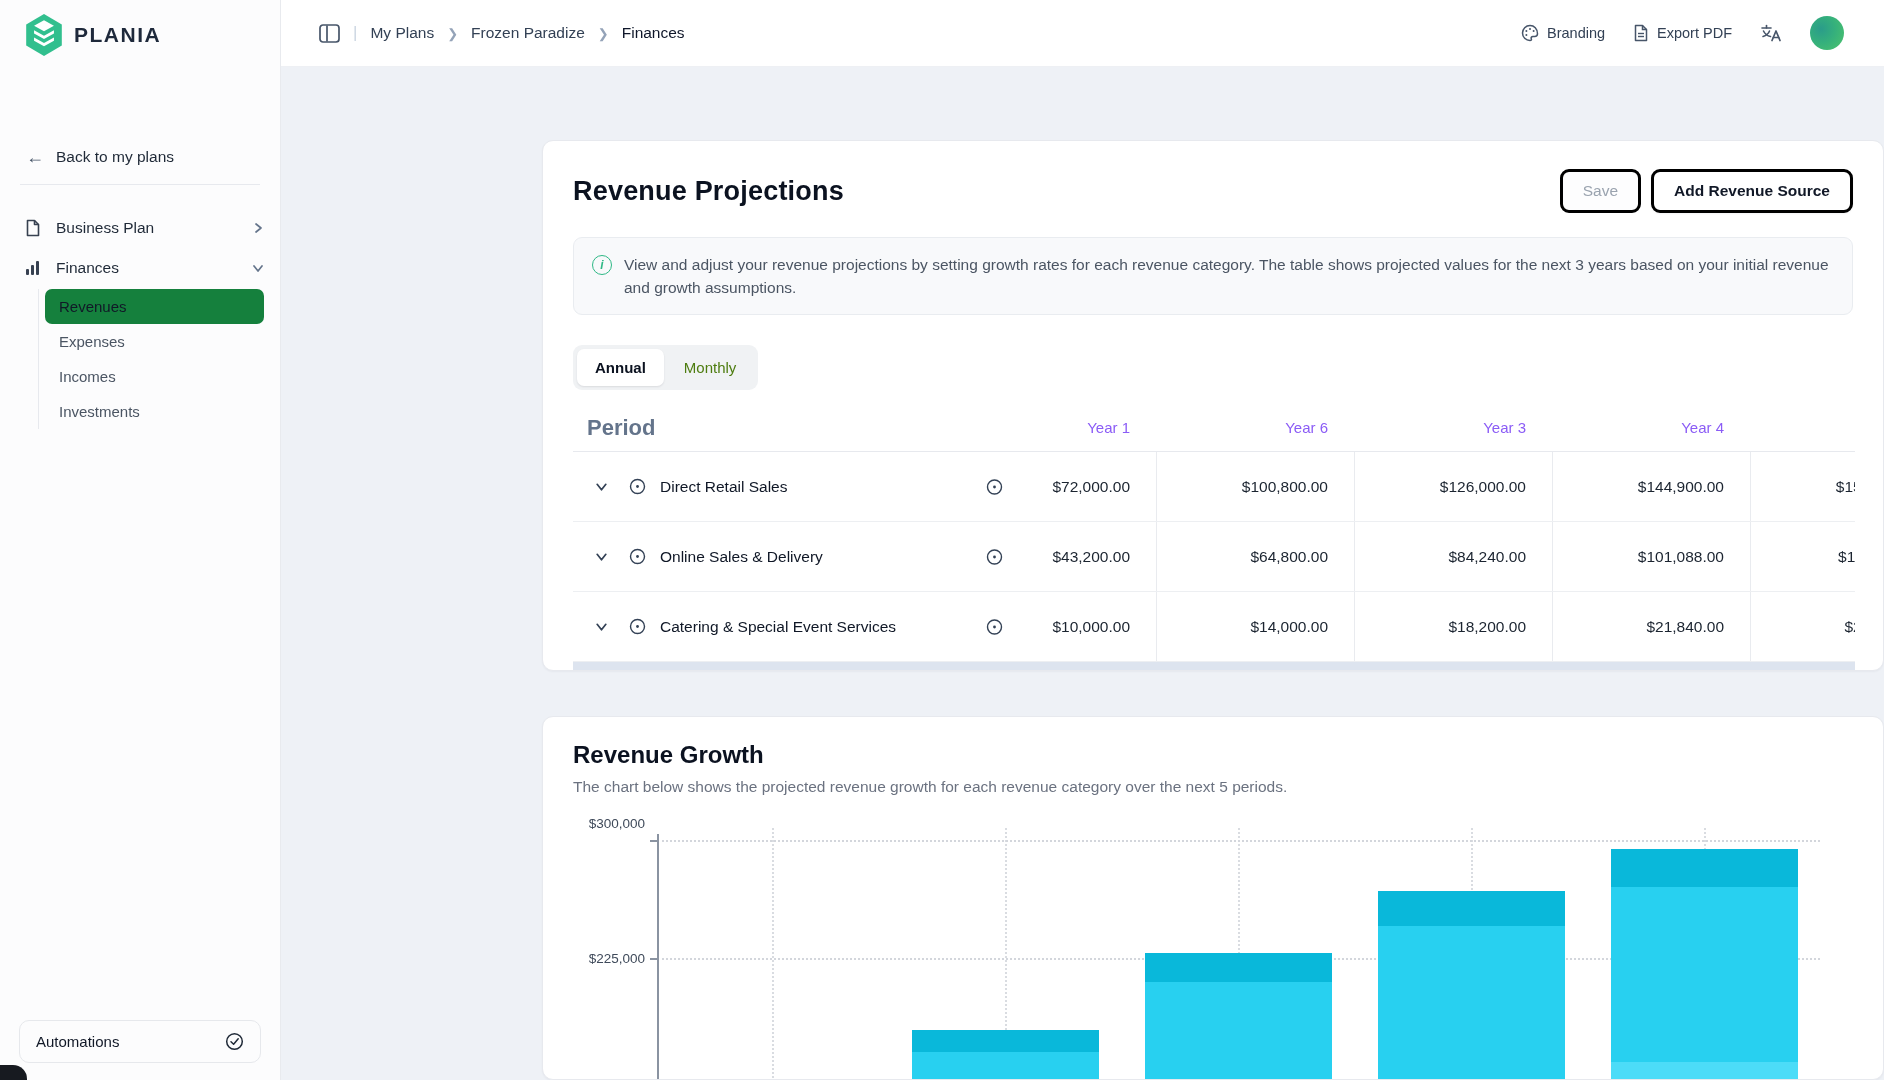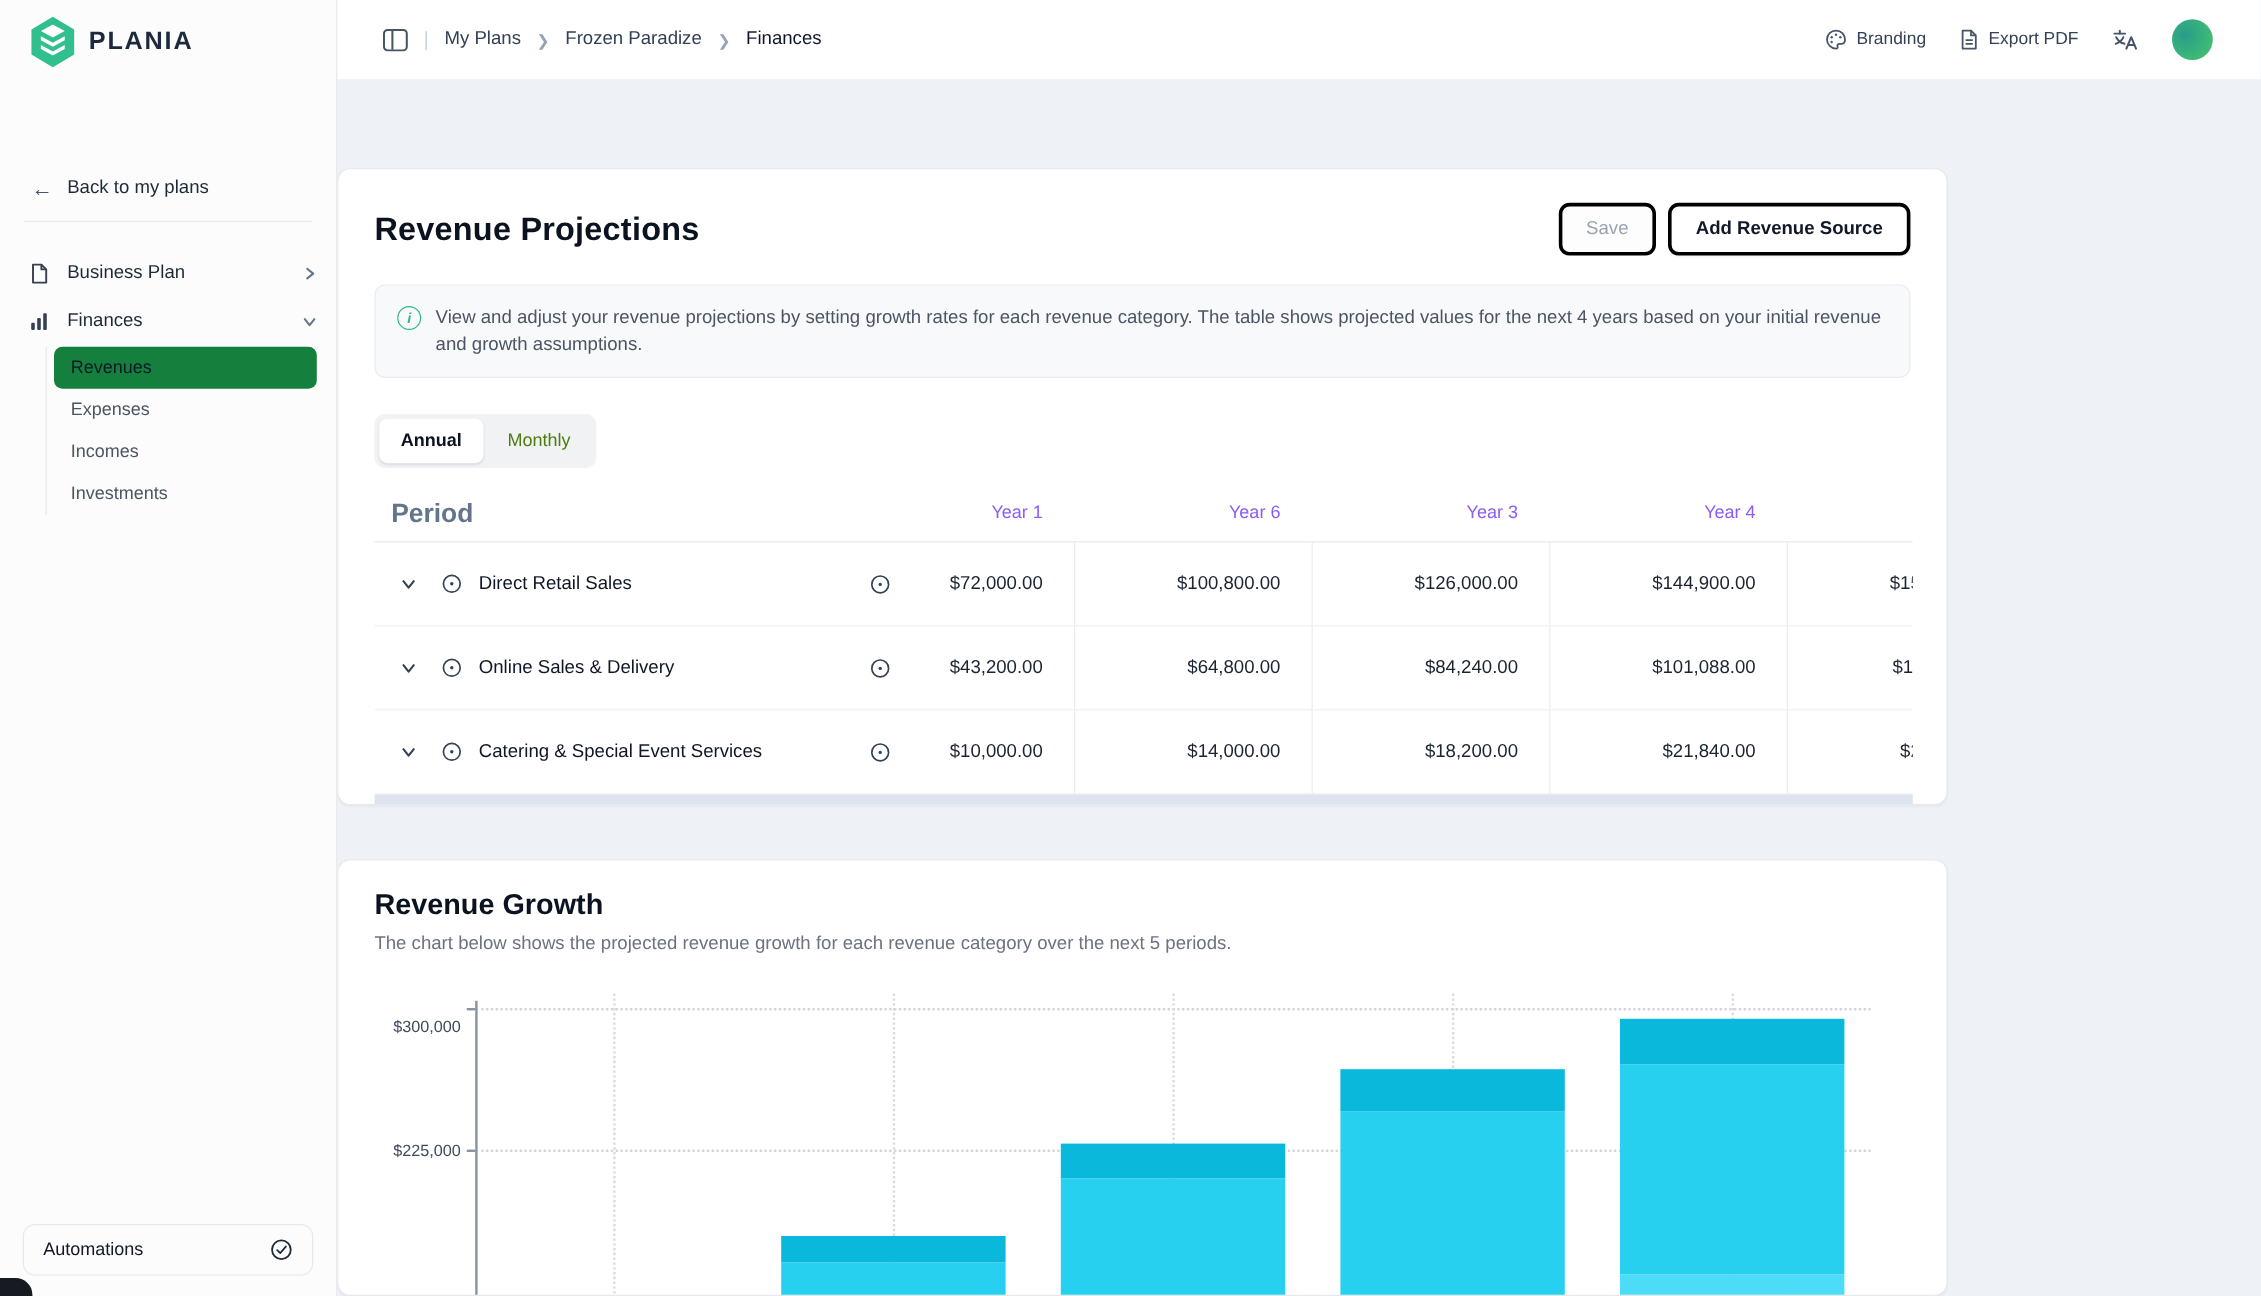--- a/index.html
+++ b/index.html
@@ -41,21 +41,21 @@
   .crumb.current { color: #0f172a; }
   .crumb-sep { color: #94a3b8; font-size: 13px; }
   .vbar { color: #cbd5e1; font-size: 17px; }
   .topbar-right { margin-left: auto; display: flex; align-items: center; gap: 28px; }
   .top-action { display: flex; align-items: center; gap: 8px; font-size: 14.5px; color: #334155;
                 cursor: pointer; }
   .avatar { width: 34px; height: 34px; border-radius: 50%;
             background: radial-gradient(circle at 32% 38%, #2a9c8a 0%, #35b07c 45%, #4ec46b 100%); }
 
   .content { flex: 1; overflow: hidden; padding: 73px 0 0 0; display: flex; flex-direction: column;
-             align-items: flex-start; background: #eef1f6; }
+             align-items: flex-end; background: #eef1f6; }
   .card { width: 1342px; background: #ffffff; border: 1px solid #e7e9ee; border-radius: 11px;
           box-shadow: 0 1px 2px rgba(16,24,40,.04); }
   .card1 { height: 615px; padding: 28px 30px; overflow: hidden; }
   .card2 { margin-top: 45px; height: 420px; padding: 24px 30px; overflow: hidden; }
 
   .card1-head { display: flex; align-items: center; }
   .page-title { font-size: 27px; font-weight: 700; color: #0b1220; letter-spacing: .2px; }
   .head-actions { margin-left: auto; display: flex; gap: 10px; }
   .btn { height: 44px; padding: 0 20px; border-radius: 9px; border: 3px solid #000000;
          font-family: "Liberation Sans", sans-serif; font-size: 15.5px; display: flex;
@@ -248,21 +248,21 @@
         <div class="card1-head">
           <h1 class="page-title">Revenue Projections</h1>
           <div class="head-actions">
             <button class="btn btn-save">Save</button>
             <button class="btn btn-add">Add Revenue Source</button>
           </div>
         </div>
 
         <div class="info-banner">
           <span class="info-circle">i</span>
-          <p class="info-text">View and adjust your revenue projections by setting growth rates for each revenue category. The table shows projected values for the next 4 years based on your initial revenue and growth assumptions.</p>
+          <p class="info-text">View and adjust your revenue projections by setting growth rates for each revenue category. The table shows projected values for the next 3 years based on your initial revenue and growth assumptions.</p>
         </div>
 
         <div class="tabs">
           <div class="tab active">Annual</div>
           <div class="tab">Monthly</div>
         </div>
 
         <div class="table-wrap">
           <div class="t-inner">
             <div class="t-head">
@@ -404,21 +404,21 @@
         <h2 class="growth-title">Revenue Growth</h2>
         <p class="growth-sub">The chart below shows the projected revenue growth for each revenue category over the next 5 periods.</p>
         <div class="chart-canvas" id="chart-canvas">
             <div class="vgrid" style="left: 199px; top: 16px; height: 314px;"></div>
             <div class="vgrid" style="left: 432px; top: 16px; height: 314px;"></div>
             <div class="vgrid" style="left: 665px; top: 16px; height: 314px;"></div>
             <div class="vgrid" style="left: 898px; top: 16px; height: 314px;"></div>
             <div class="vgrid" style="left: 1131px; top: 16px; height: 314px;"></div>
             <div class="hgrid" style="left: 84px; top: 28px; width: 1163px;"></div>
             <div class="ytick" style="left: 77px; top: 28px;"></div>
-            <div class="ylabel" style="left: 2px; top: 36px;">$300,000</div>
+            <div class="ylabel" style="left: 2px; top: 4px;">$300,000</div>
             <div class="hgrid" style="left: 84px; top: 146px; width: 1163px;"></div>
             <div class="ytick" style="left: 77px; top: 146px;"></div>
             <div class="ylabel" style="left: 2px; top: 139px;">$225,000</div>
             <div class="yaxis" style="left: 84px; top: 22px; height: 308px;"></div>
             <div class="bar-seg" style="left: 338.5px; top: 240.456px; width: 187px; height: 101.952px; background: rgb(40, 208, 240);"></div>
             <div class="bar-seg" style="left: 338.5px; top: 218.429px; width: 187px; height: 22.0267px; background: rgb(9, 184, 218);"></div>
             <div class="bar-seg" style="left: 571.5px; top: 170.222px; width: 187px; height: 132.538px; background: rgb(40, 208, 240);"></div>
             <div class="bar-seg" style="left: 571.5px; top: 141.588px; width: 187px; height: 28.6347px; background: rgb(9, 184, 218);"></div>
             <div class="bar-seg" style="left: 804.5px; top: 113.979px; width: 187px; height: 159.045px; background: rgb(40, 208, 240);"></div>
             <div class="bar-seg" style="left: 804.5px; top: 79.6173px; width: 187px; height: 34.3616px; background: rgb(9, 184, 218);"></div>

